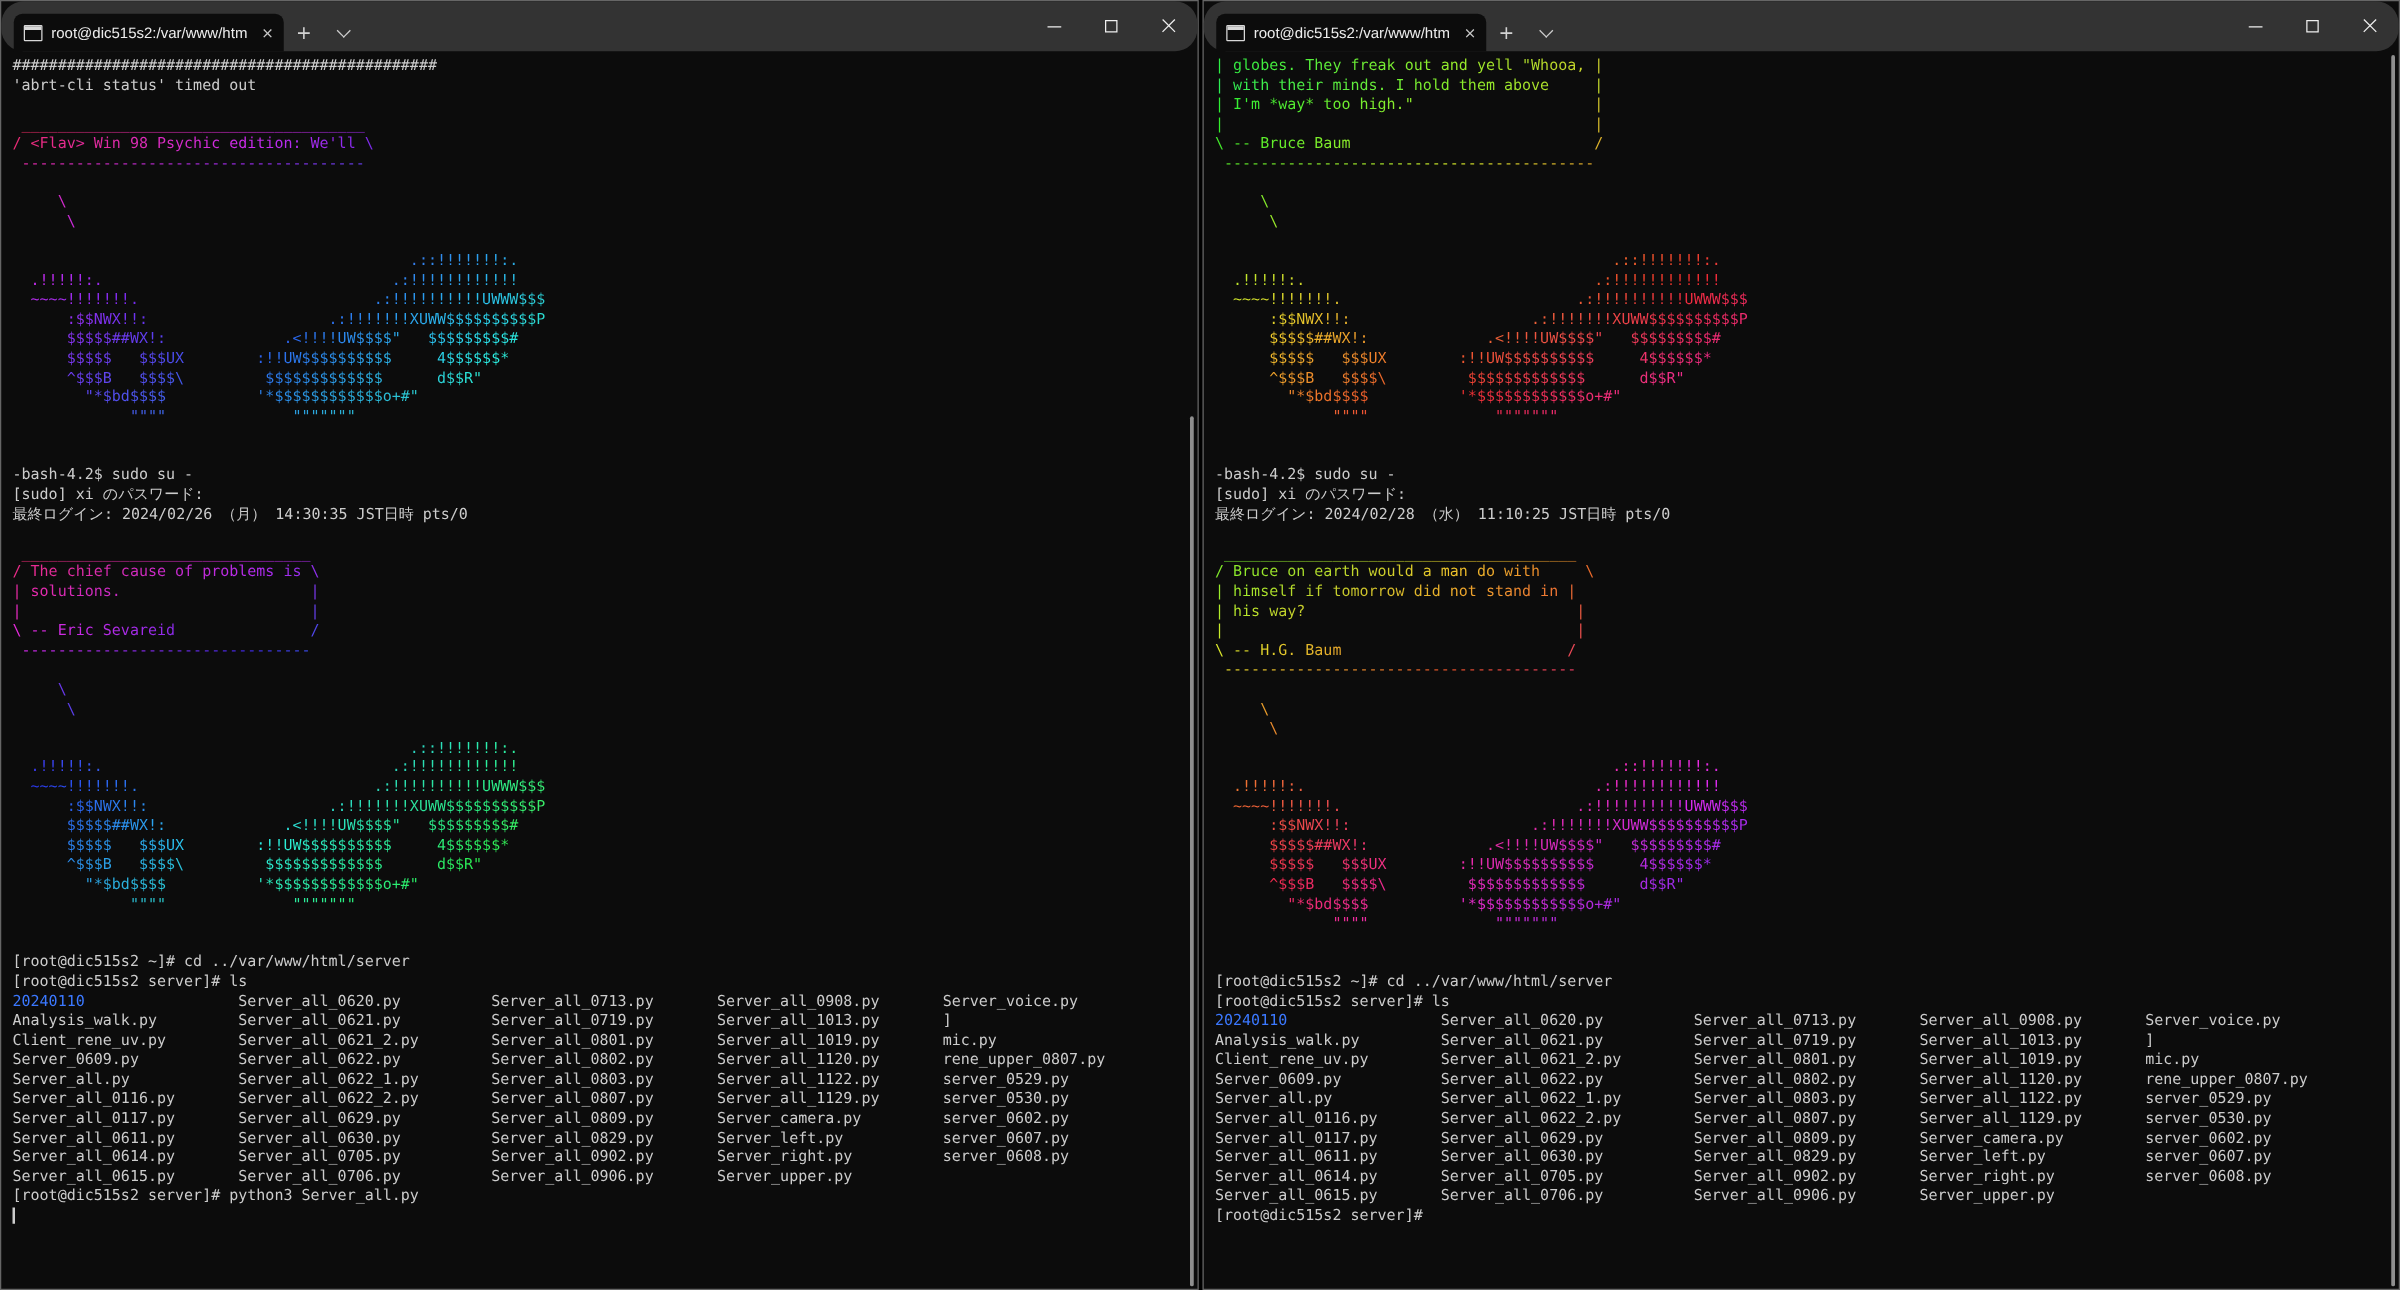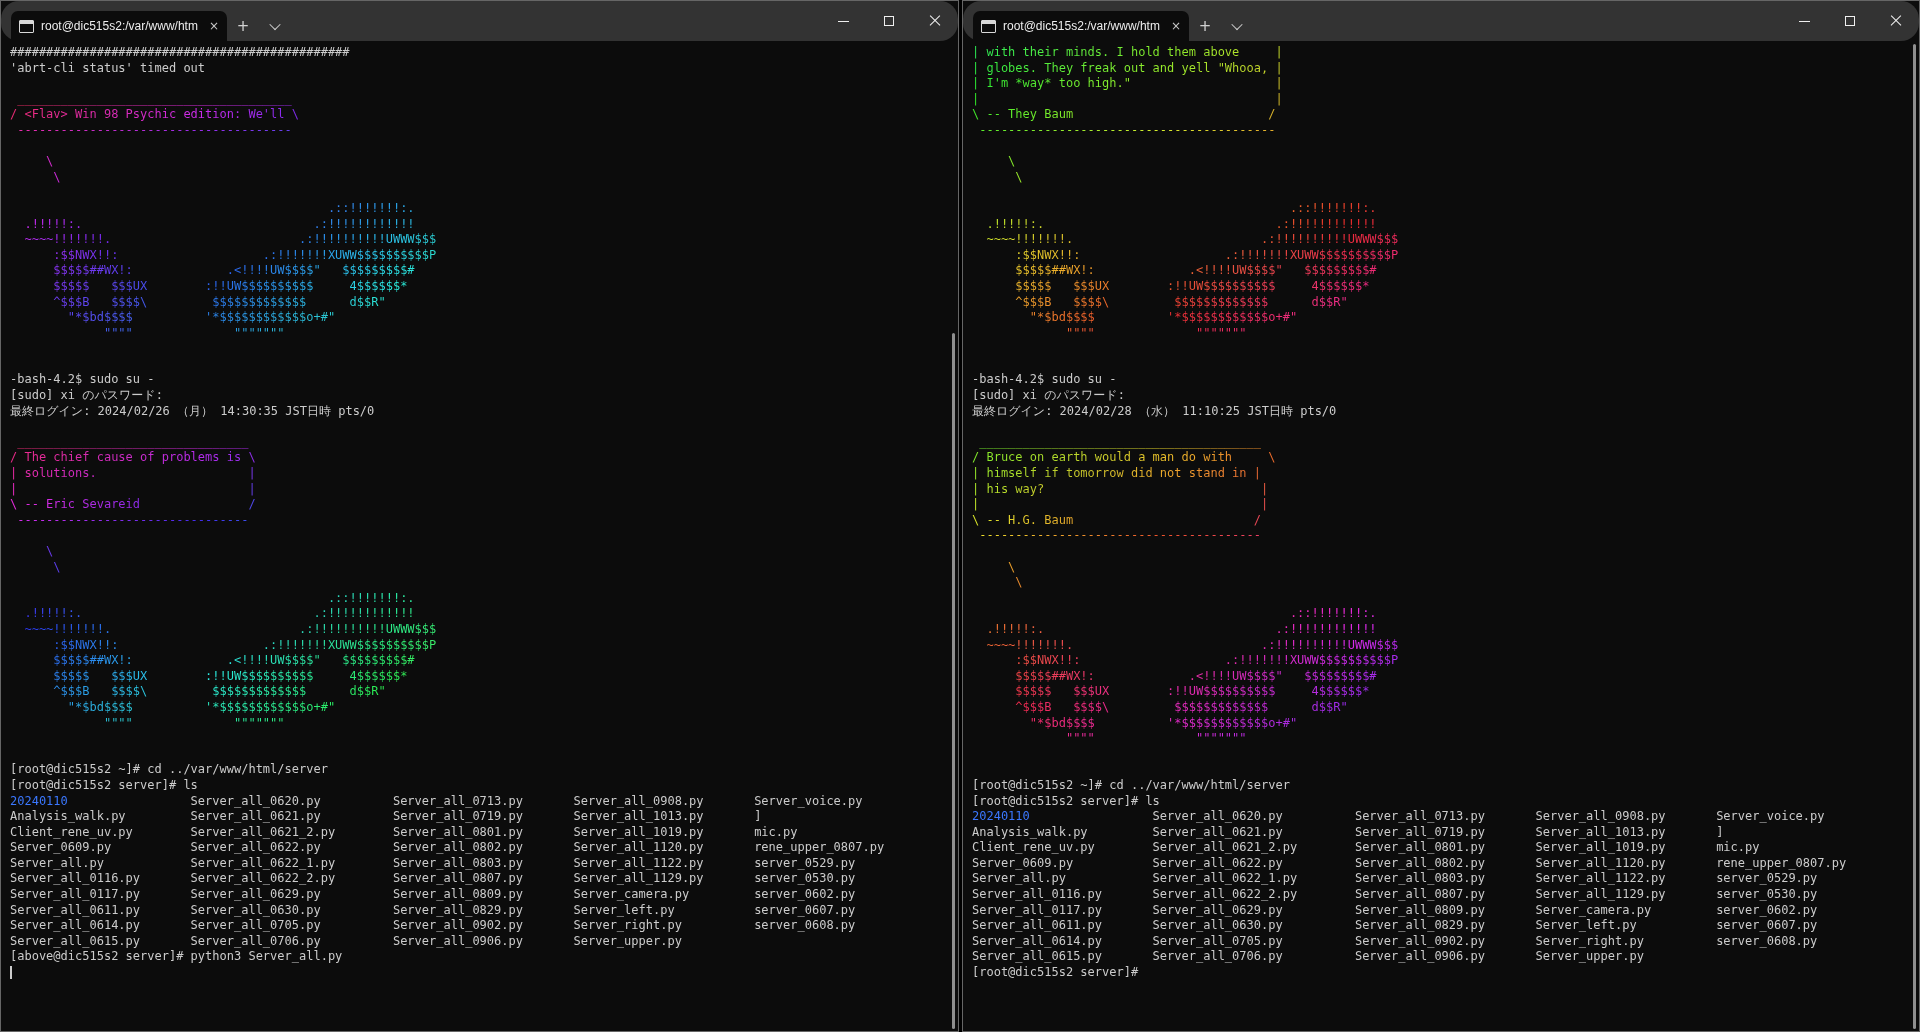--- a/index.html
+++ b/index.html
@@ -124,21 +124,21 @@
       <div class="tline"><span style="color: rgb(59, 120, 255);">20240110</span><span>                 Server_all_0620.py          Server_all_0713.py       Server_all_0908.py       Server_voice.py</span></div>
       <div class="tline">Analysis_walk.py         Server_all_0621.py          Server_all_0719.py       Server_all_1013.py       ]</div>
       <div class="tline">Client_rene_uv.py        Server_all_0621_2.py        Server_all_0801.py       Server_all_1019.py       mic.py</div>
       <div class="tline">Server_0609.py           Server_all_0622.py          Server_all_0802.py       Server_all_1120.py       rene_upper_0807.py</div>
       <div class="tline">Server_all.py            Server_all_0622_1.py        Server_all_0803.py       Server_all_1122.py       server_0529.py</div>
       <div class="tline">Server_all_0116.py       Server_all_0622_2.py        Server_all_0807.py       Server_all_1129.py       server_0530.py</div>
       <div class="tline">Server_all_0117.py       Server_all_0629.py          Server_all_0809.py       Server_camera.py         server_0602.py</div>
       <div class="tline">Server_all_0611.py       Server_all_0630.py          Server_all_0829.py       Server_left.py           server_0607.py</div>
       <div class="tline">Server_all_0614.py       Server_all_0705.py          Server_all_0902.py       Server_right.py          server_0608.py</div>
       <div class="tline">Server_all_0615.py       Server_all_0706.py          Server_all_0906.py       Server_upper.py</div>
-      <div class="tline">[above@dic515s2 server]# python3 Server_all.py</div>
+      <div class="tline">[root@dic515s2 server]# python3 Server_all.py</div>
       <div class="tline"><span class="cursor"></span></div>
     </div>
   <div class="sb-thumb" id="sb-left"></div>
 </div>
 
 <div class="window" id="win-right">
   <div class="titlebar">
     <div class="tab">
       <span class="tab-icon"></span>
       <span class="tab-title">root@dic515s2:/var/www/htm</span>
@@ -154,25 +154,25 @@
         </button>
       <button class="cap">
           <span class="glyph-max"></span>
         </button>
       <button class="cap">
           <span class="glyph-close"></span>
         </button>
     </div>
   </div>
   <div class="screen" id="screen-1">
+      <div class="tline rb" style="background-image: linear-gradient(90deg, rgb(43, 238, 69) 0%, rgb(150, 238, 43) 20%, rgb(238, 192, 43) 40%, rgb(238, 59, 43) 60%, rgb(238, 43, 160) 80%, rgb(183, 43, 238) 100%);">| globes. They freak out and yell "Whooa, |</div>
       <div class="tline rb" style="background-image: linear-gradient(90deg, rgb(43, 238, 85) 0%, rgb(134, 238, 43) 20%, rgb(238, 209, 43) 40%, rgb(238, 75, 43) 60%, rgb(238, 43, 144) 80%, rgb(199, 43, 238) 100%);">| with their minds. I hold them above     |</div>
-      <div class="tline rb" style="background-image: linear-gradient(90deg, rgb(43, 238, 69) 0%, rgb(150, 238, 43) 20%, rgb(238, 192, 43) 40%, rgb(238, 59, 43) 60%, rgb(238, 43, 160) 80%, rgb(183, 43, 238) 100%);">| globes. They freak out and yell "Whooa, |</div>
       <div class="tline rb" style="background-image: linear-gradient(90deg, rgb(43, 238, 52) 0%, rgb(166, 238, 43) 20%, rgb(238, 176, 43) 40%, rgb(238, 43, 43) 60%, rgb(238, 43, 176) 80%, rgb(166, 43, 238) 100%);">| I'm *way* too high."                    |</div>
       <div class="tline rb" style="background-image: linear-gradient(90deg, rgb(49, 238, 43) 0%, rgb(183, 238, 43) 20%, rgb(238, 160, 43) 40%, rgb(238, 43, 59) 60%, rgb(238, 43, 192) 80%, rgb(150, 43, 238) 100%);">|                                         |</div>
-      <div class="tline rb" style="background-image: linear-gradient(90deg, rgb(65, 238, 43) 0%, rgb(199, 238, 43) 20%, rgb(238, 144, 43) 40%, rgb(238, 43, 75) 60%, rgb(238, 43, 209) 80%, rgb(134, 43, 238) 100%);">\ -- They Baum                           /</div>
+      <div class="tline rb" style="background-image: linear-gradient(90deg, rgb(65, 238, 43) 0%, rgb(199, 238, 43) 20%, rgb(238, 144, 43) 40%, rgb(238, 43, 75) 60%, rgb(238, 43, 209) 80%, rgb(134, 43, 238) 100%);">\ -- Bruce Baum                           /</div>
       <div class="tline rb" style="background-image: linear-gradient(90deg, rgb(82, 238, 43) 0%, rgb(215, 238, 43) 20%, rgb(238, 127, 43) 40%, rgb(238, 43, 91) 60%, rgb(238, 43, 225) 80%, rgb(117, 43, 238) 100%);"> -----------------------------------------</div>
       <div class="tline">&nbsp;</div>
       <div class="tline rb" style="background-image: linear-gradient(90deg, rgb(108, 238, 43) 0%, rgb(231, 238, 43) 20%, rgb(238, 121, 43) 40%, rgb(238, 43, 88) 60%, rgb(238, 43, 212) 80%, rgb(140, 43, 238) 100%);">     \</div>
       <div class="tline rb" style="background-image: linear-gradient(90deg, rgb(127, 238, 43) 0%, rgb(238, 225, 43) 20%, rgb(238, 101, 43) 40%, rgb(238, 43, 108) 60%, rgb(238, 43, 231) 80%, rgb(121, 43, 238) 100%);">      \</div>
       <div class="tline rb" style="background-image: linear-gradient(90deg, rgb(147, 238, 43) 0%, rgb(238, 205, 43) 20%, rgb(238, 82, 43) 40%, rgb(238, 43, 127) 60%, rgb(225, 43, 238) 80%, rgb(101, 43, 238) 100%);">&nbsp;</div>
       <div class="tline rb" style="background-image: linear-gradient(90deg, rgb(166, 238, 43) 0%, rgb(238, 186, 43) 20%, rgb(238, 62, 43) 40%, rgb(238, 43, 147) 60%, rgb(205, 43, 238) 80%, rgb(82, 43, 238) 100%);">                                            .::!!!!!!!:.</div>
       <div class="tline rb" style="background-image: linear-gradient(90deg, rgb(186, 238, 43) 0%, rgb(238, 166, 43) 20%, rgb(238, 43, 43) 40%, rgb(238, 43, 166) 60%, rgb(186, 43, 238) 80%, rgb(62, 43, 238) 100%);">  .!!!!!:.                                .:!!!!!!!!!!!!</div>
       <div class="tline rb" style="background-image: linear-gradient(90deg, rgb(205, 238, 43) 0%, rgb(238, 147, 43) 20%, rgb(238, 43, 62) 40%, rgb(238, 43, 186) 60%, rgb(166, 43, 238) 80%, rgb(43, 43, 238) 100%);">  ~~~~!!!!!!!.                          .:!!!!!!!!!!UWWW$$$</div>
       <div class="tline rb" style="background-image: linear-gradient(90deg, rgb(225, 238, 43) 0%, rgb(238, 127, 43) 20%, rgb(238, 43, 82) 40%, rgb(238, 43, 205) 60%, rgb(147, 43, 238) 80%, rgb(43, 62, 238) 100%);">      :$$NWX!!:                    .:!!!!!!!XUWW$$$$$$$$$$P</div>
       <div class="tline rb" style="background-image: linear-gradient(90deg, rgb(238, 231, 43) 0%, rgb(238, 108, 43) 20%, rgb(238, 43, 101) 40%, rgb(238, 43, 225) 60%, rgb(127, 43, 238) 80%, rgb(43, 82, 238) 100%);">      $$$$$##WX!:             .&lt;!!!!UW$$$$"   $$$$$$$$$#</div>

